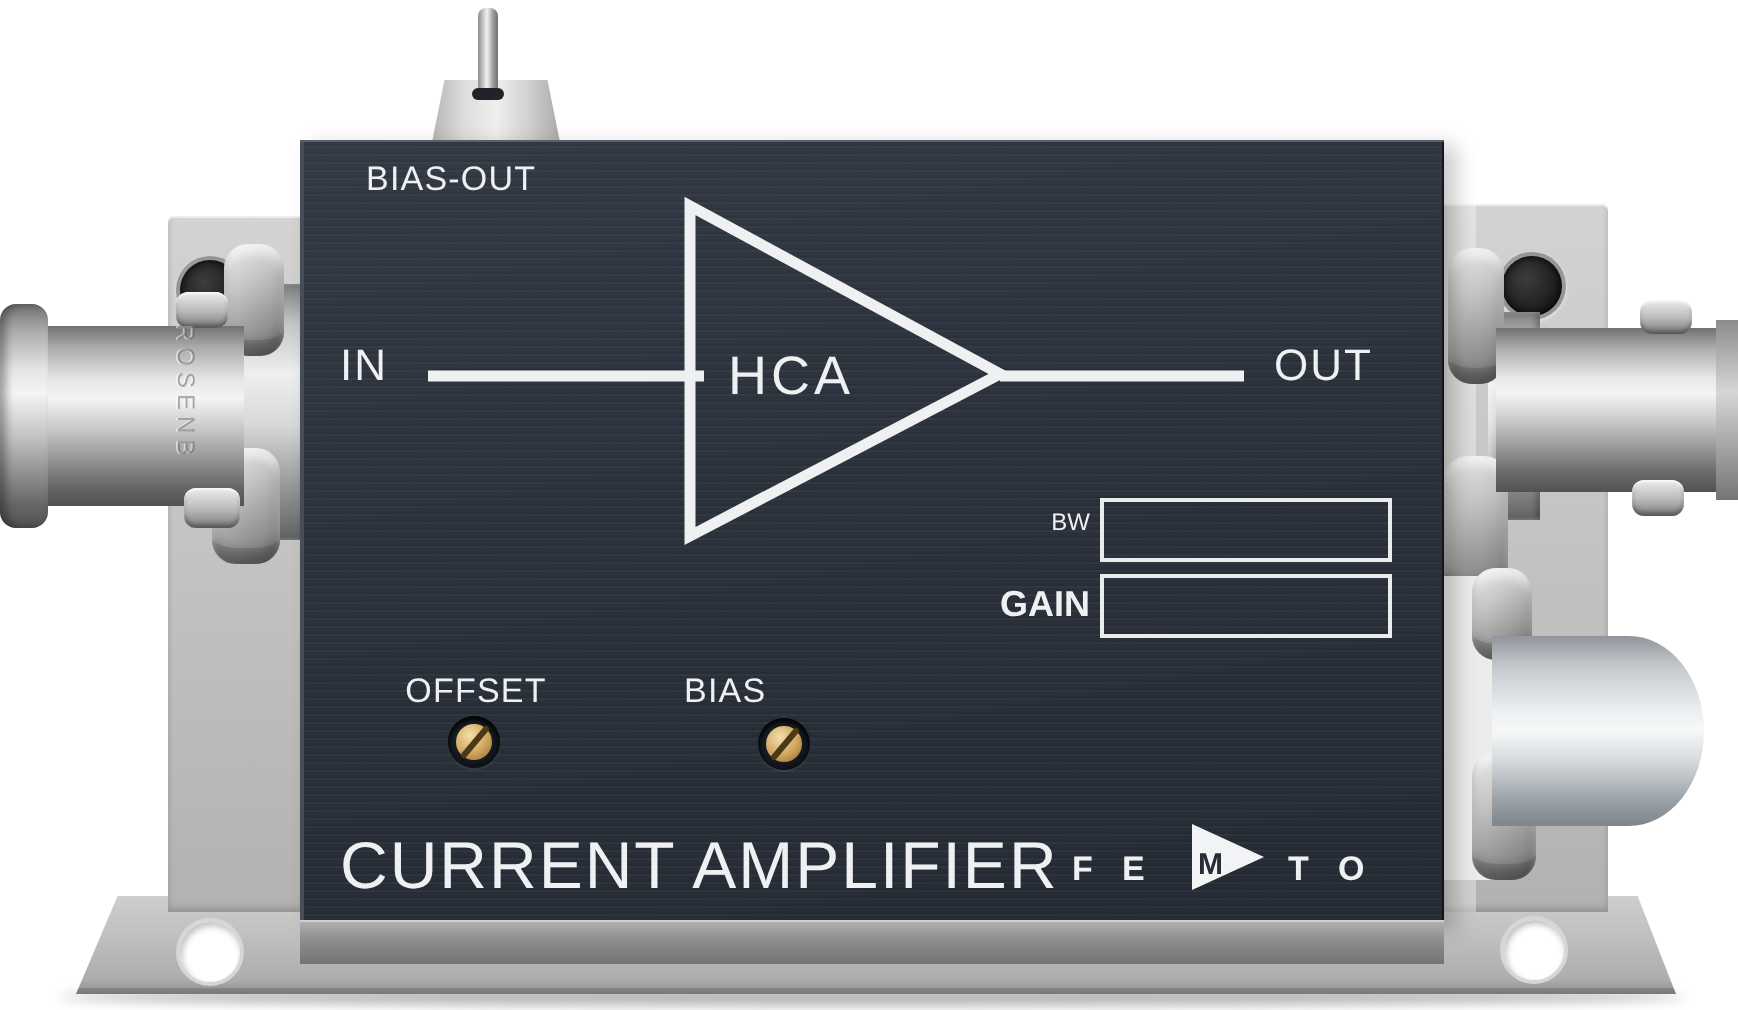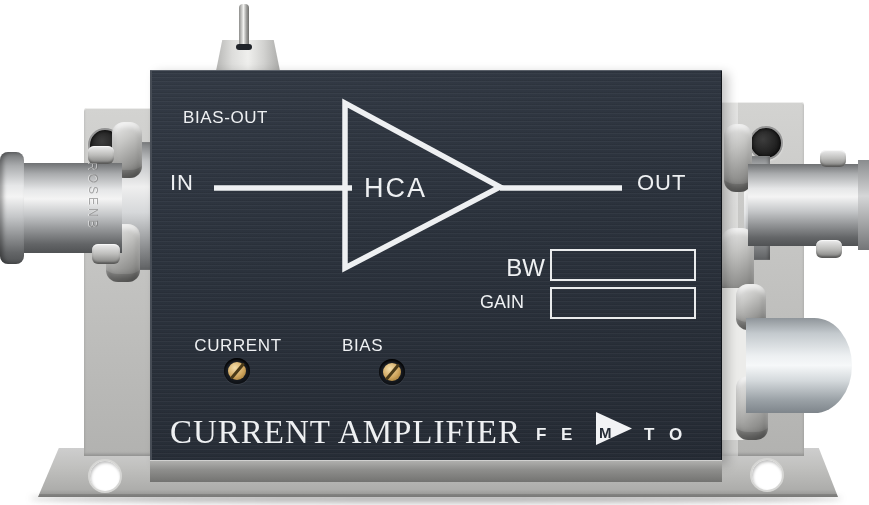--- a/index.html
+++ b/index.html
@@ -154,51 +154,51 @@
   <div class="abs lug" style="left:736px;top:284px;width:30px;height:46px;"></div>
   <div class="abs lug" style="left:736px;top:376px;width:32px;height:64px;"></div>
   <div class="abs cyl-bright" style="left:746px;top:318px;width:106px;height:95px;border-radius:0 38px 38px 0 / 0 48px 48px 0;"></div>
 
   <div class="abs" style="left:215px;top:40px;width:66px;height:36px;clip-path:polygon(11% 0,89% 0,100% 100%,0 100%);background:linear-gradient(90deg,#b4b4b2 0%,#dddddb 26%,#efefed 50%,#d2d2d0 74%,#a8a8a6 100%);"></div>
   <div class="abs" style="left:239px;top:4px;width:10px;height:44px;border-radius:4px 4px 0 0;background:linear-gradient(90deg,#8d8d8b,#f1f1ef 45%,#9e9e9c 75%,#6f6f6d);"></div>
   <div class="abs" style="left:236px;top:44px;width:16px;height:6px;border-radius:3px;background:#20242a;"></div>
 
   <div class="abs panel">
 
-    <span class="ptext lbl-small" style="left:33px;top:10px;margin-top:28px;">BIAS-OUT</span>
+    <span class="ptext lbl-small" style="left:33px;top:10px;">BIAS-OUT</span>
 
     <svg class="abs" style="left:0;top:0;" width="572" height="392" viewBox="0 0 572 392">
       <line x1="64" y1="118" x2="202" y2="118" stroke="#eef0f2" stroke-width="5.5"></line>
       <polygon points="195,33 195,198 350,117" fill="none" stroke="#eef0f2" stroke-width="5.5"></polygon>
       <line x1="350" y1="118" x2="472" y2="118" stroke="#eef0f2" stroke-width="5.5"></line>
     </svg>
 
     <span class="ptext lbl-big" style="left:20px;top:100px;">IN</span>
     <span class="ptext" style="left:214px;top:103px;font-size:27px;letter-spacing:2px;">HCA</span>
     <span class="ptext lbl-big" style="left:487px;top:100px;">OUT</span>
 
-    <span class="ptext" style="left:340px;top:184px;width:55px;text-align:right;font-size:24px;">BW</span>
+    <span class="ptext" style="left:340px;top:184px;width:55px;text-align:right;font-size:12px;">BW</span>
     <div class="value-box" style="left:400px;top:179px;"></div>
-    <span class="ptext" style="left:330px;top:222px;width:65px;text-align:left;font-size:18px;">GAIN</span>
+    <span class="ptext" style="left:330px;top:222px;width:65px;text-align:right;font-size:18px;font-weight:bold;">GAIN</span>
     <div class="value-box" style="left:400px;top:217px;"></div>
 
-    <span class="ptext lbl-small" style="left:40px;top:266px;width:96px;text-align:center;">CURRENT</span>
+    <span class="ptext lbl-small" style="left:40px;top:266px;width:96px;text-align:center;">OFFSET</span>
     <div class="trimmer" style="left:74px;top:288px;">
       <div class="screw">
           <div class="slot"></div>
         </div>
     </div>
     <span class="ptext lbl-small" style="left:192px;top:266px;width:96px;text-align:left;">BIAS</span>
     <div class="trimmer" style="left:229px;top:289px;">
       <div class="screw">
           <div class="slot"></div>
         </div>
     </div>
 
-    <span class="ptext" style="left:20px;top:344px;font-size:33px;letter-spacing:1px;font-family:Liberation Serif, serif;">CURRENT AMPLIFIER</span>
+    <span class="ptext" style="left:20px;top:344px;font-size:33px;letter-spacing:1px;">CURRENT AMPLIFIER</span>
 
     <span class="logo-letter" style="left:386px;top:355px;">F</span>
     <span class="logo-letter" style="left:411px;top:355px;">E</span>
     <div class="logo-tri" style="left:446px;top:342px;">
       <span class="logo-m">M</span>
     </div>
     <span class="logo-letter" style="left:494px;top:355px;">T</span>
     <span class="logo-letter" style="left:519px;top:355px;">O</span>
   </div>
 

